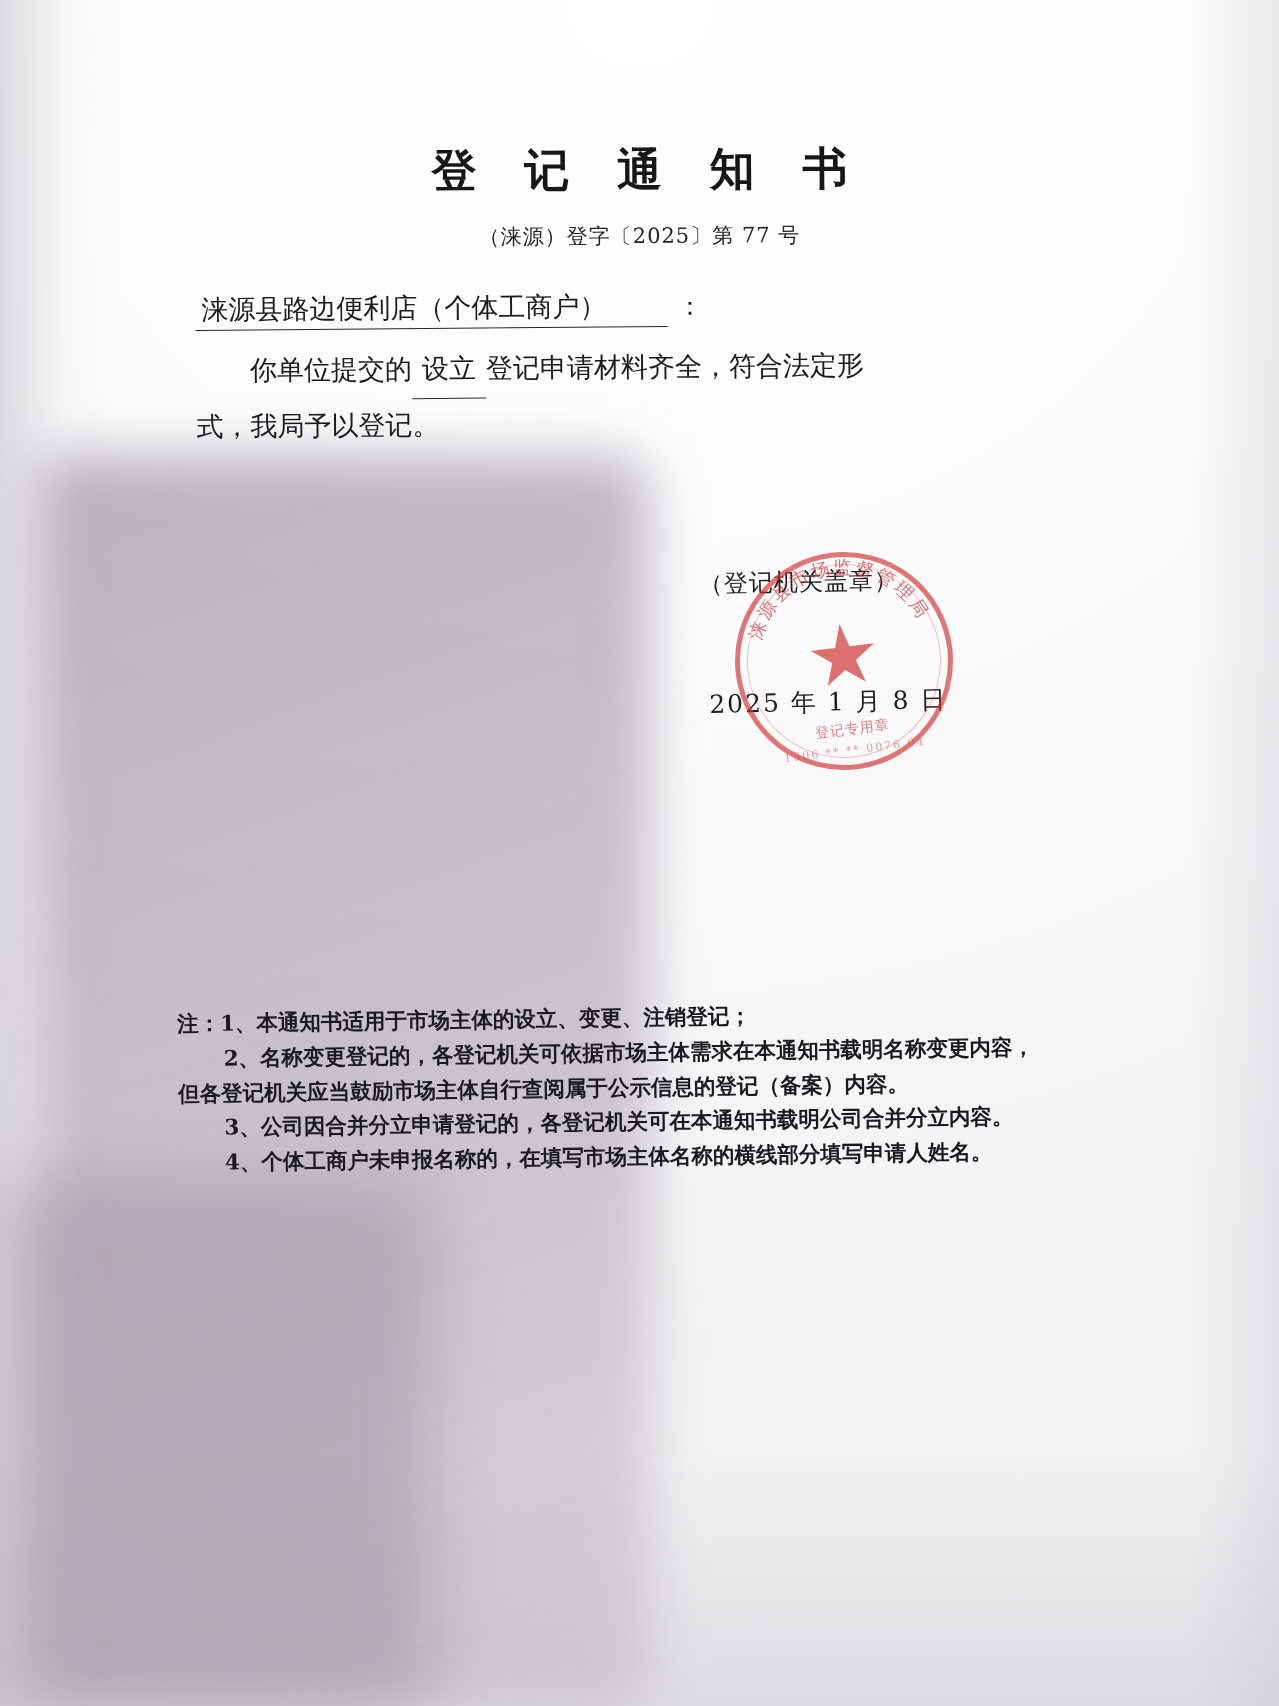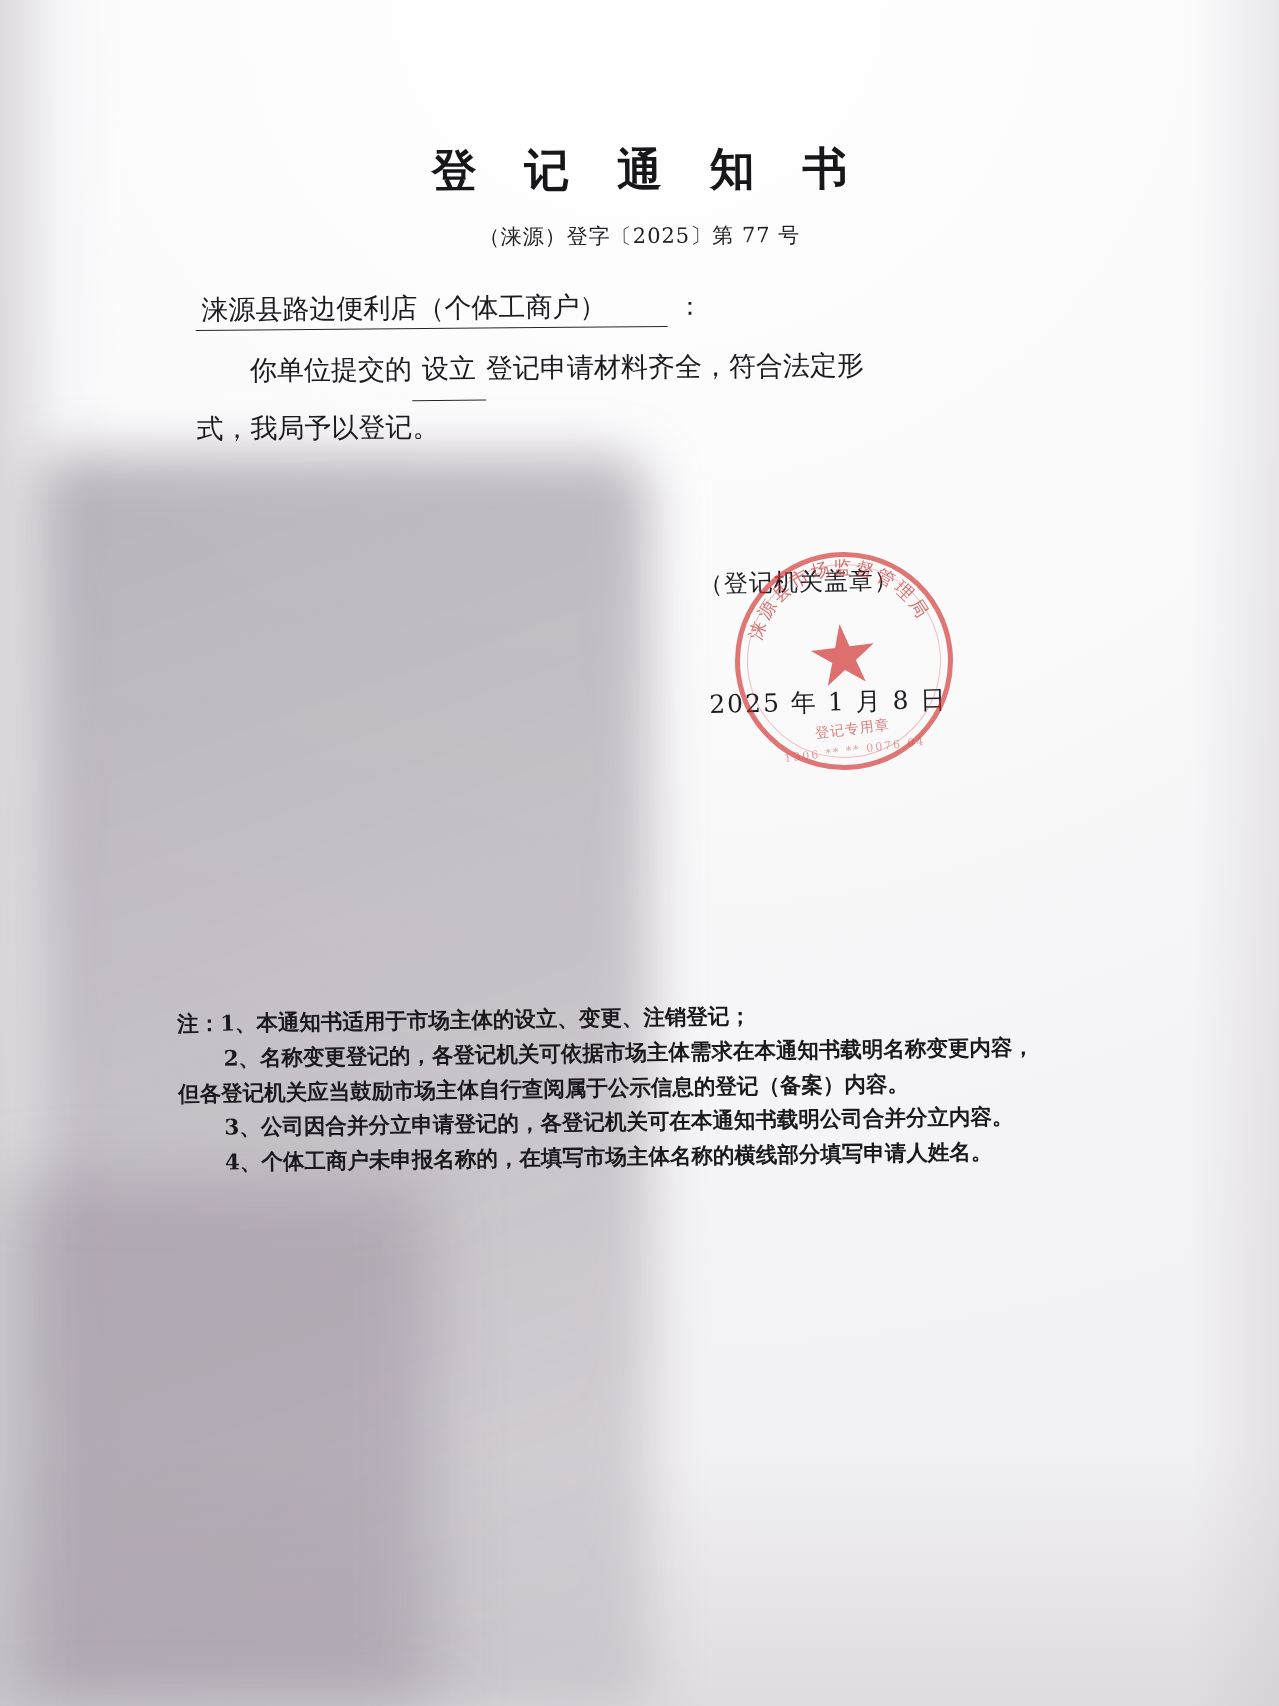--- a/index.html
+++ b/index.html
@@ -127,21 +127,20 @@
     margin-top: 14px;
     font-size: 27px;
     line-height: 1.95;
     text-align: justify;
   }
   .para .indent { display: inline-block; width: 54px; }
   .fill-blank {
     border-bottom: 1.5px solid #26262a;
     padding: 0 10px 2px 10px;
     display: inline-block;
-    font-family: Liberation Mono, monospace;
   }
 
   
   .sign-area {
     position: absolute;
     top: 565px;
     left: 700px;
     width: 300px;
     transform: rotate(-1.2deg);
   }

